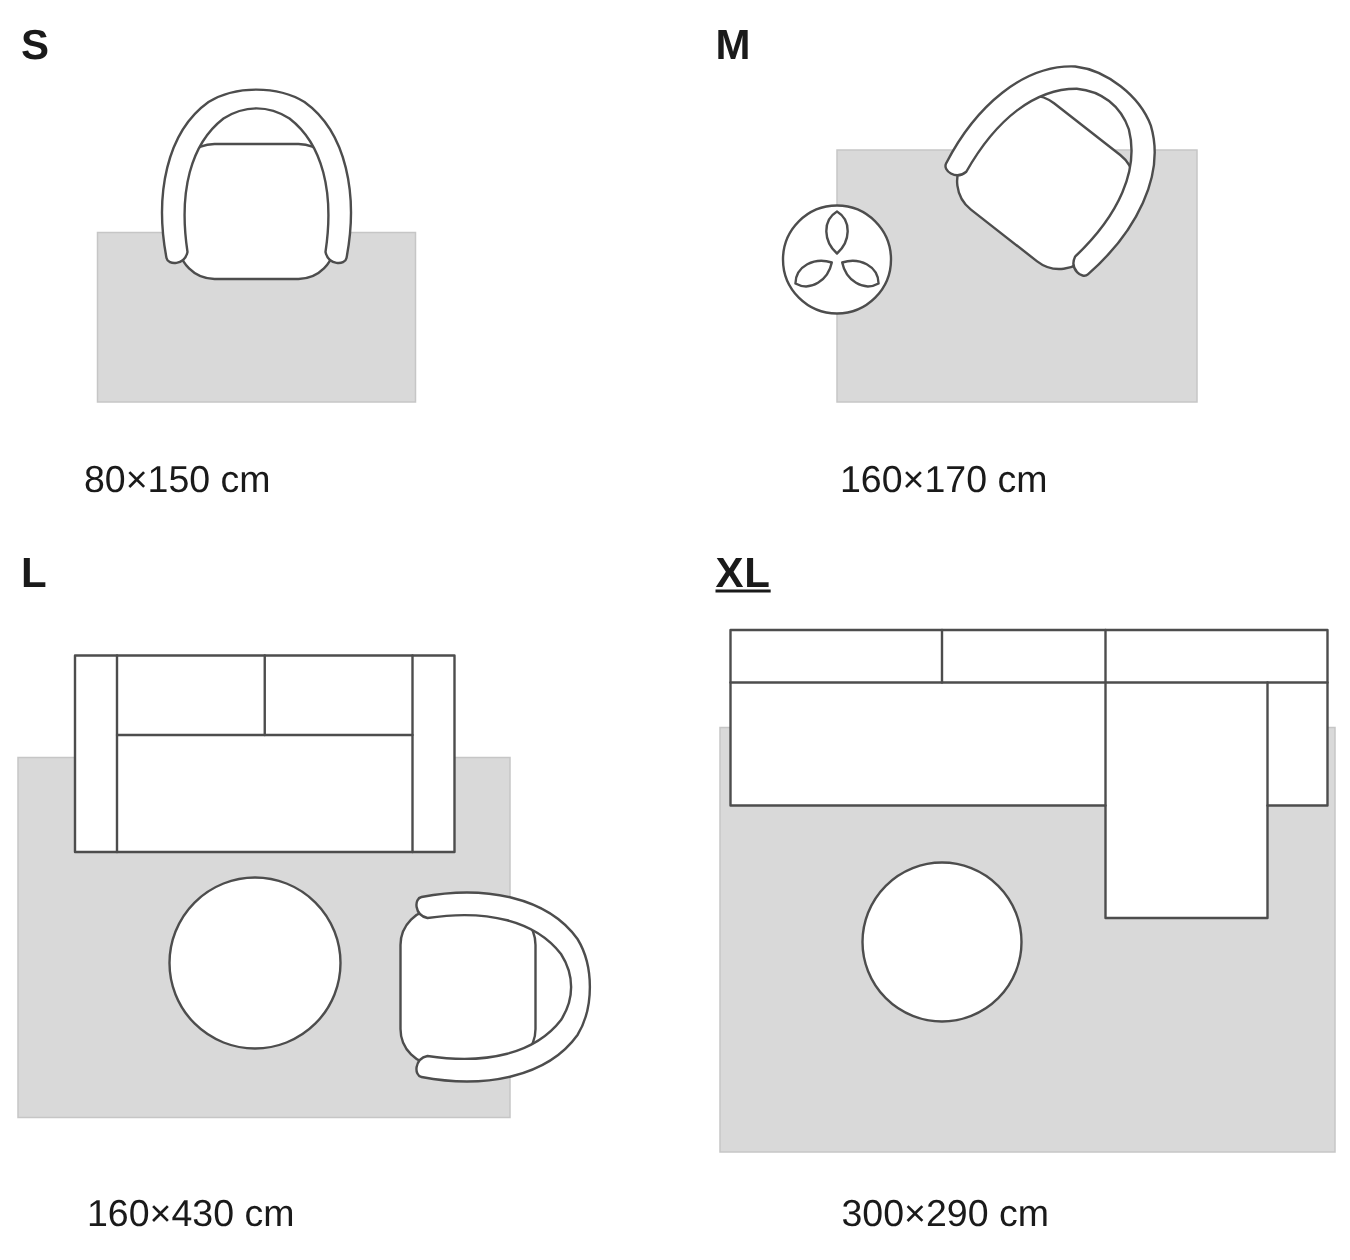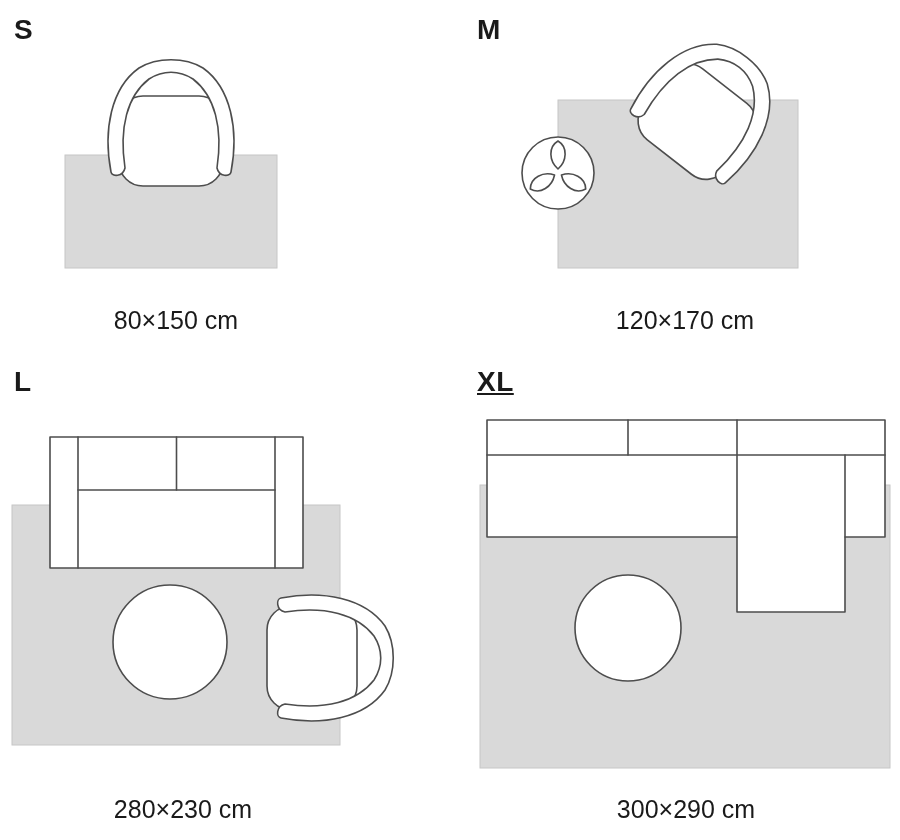--- a/index.html
+++ b/index.html
@@ -12,21 +12,20 @@
     font-size:28px;
     font-weight:700;
     color:var(--text,#111111);
     letter-spacing:.5px;
   }
   .caption {
     position:absolute;
     font-size:25px;
     font-weight:400;
     color:var(--text,#1a1a1a);
-    text-align:center;
   }
   svg.panel { position:absolute; overflow:visible; display:block; }
   .rug {
     fill: var(--rug-fill,#d9d9d9);
     stroke: var(--rug-stroke,#c6c6c6);
     stroke-width:1;
   }
   .furniture {
     fill: var(--furniture-fill,#ffffff);
     stroke: var(--outline,#4d4d4d);
@@ -85,40 +84,40 @@
 
   <figure>
     <div class="size-label" style="left:477px; top:14px;">M</div>
 
     <svg class="panel" style="left:510px; top:20px;" width="300" height="260" viewBox="0 0 300 260">
       <rect class="rug" x="48" y="80" width="240" height="168"></rect>
       <use href="#chair-shape" transform="translate(200,85) rotate(38)"></use>
       <use href="#plant-shape" transform="translate(48,153)"></use>
     </svg>
 
-    <div class="caption" style="left:560px; top:306px; width:250px;">120×170 cm</div>
+    <div class="caption" style="left:560px; top:306px; width:250px;">160×170 cm</div>
   </figure>
 
   <figure>
     <div class="size-label" style="left:14px; top:366px;">L</div>
 
     <svg class="panel" style="left:10px; top:430px;" width="395" height="320" viewBox="0 0 395 320">
       <rect class="rug" x="2" y="75" width="328" height="240"></rect>
       <g>
         <rect class="furniture" x="40" y="7" width="253" height="131"></rect>
         <line class="line" x1="68" y1="7" x2="68" y2="138"></line>
         <line class="line" x1="265" y1="7" x2="265" y2="138"></line>
         <line class="line" x1="68" y1="60" x2="265" y2="60"></line>
         <line class="line" x1="166.5" y1="7" x2="166.5" y2="60"></line>
       </g>
       <circle class="furniture" cx="160" cy="212" r="57"></circle>
       <use href="#chair-shape" transform="translate(323,228) rotate(90)"></use>
     </svg>
 
-    <div class="caption" style="left:58px; top:795px; width:250px;">280×230 cm</div>
+    <div class="caption" style="left:58px; top:795px; width:250px;">160×430 cm</div>
   </figure>
 
   <figure>
     <div class="size-label" style="left:477px; top:366px;text-decoration:underline;">XL</div>
 
     <svg class="panel" style="left:470px; top:400px;" width="425" height="380" viewBox="0 0 425 380">
       <rect class="rug" x="10" y="85" width="410" height="283"></rect>
       <g>
         <path class="furniture" d="M17 20 H415 V137 H375 V212 H267 V137 H17 Z"></path>
         <line class="line" x1="17" y1="55" x2="415" y2="55"></line>

